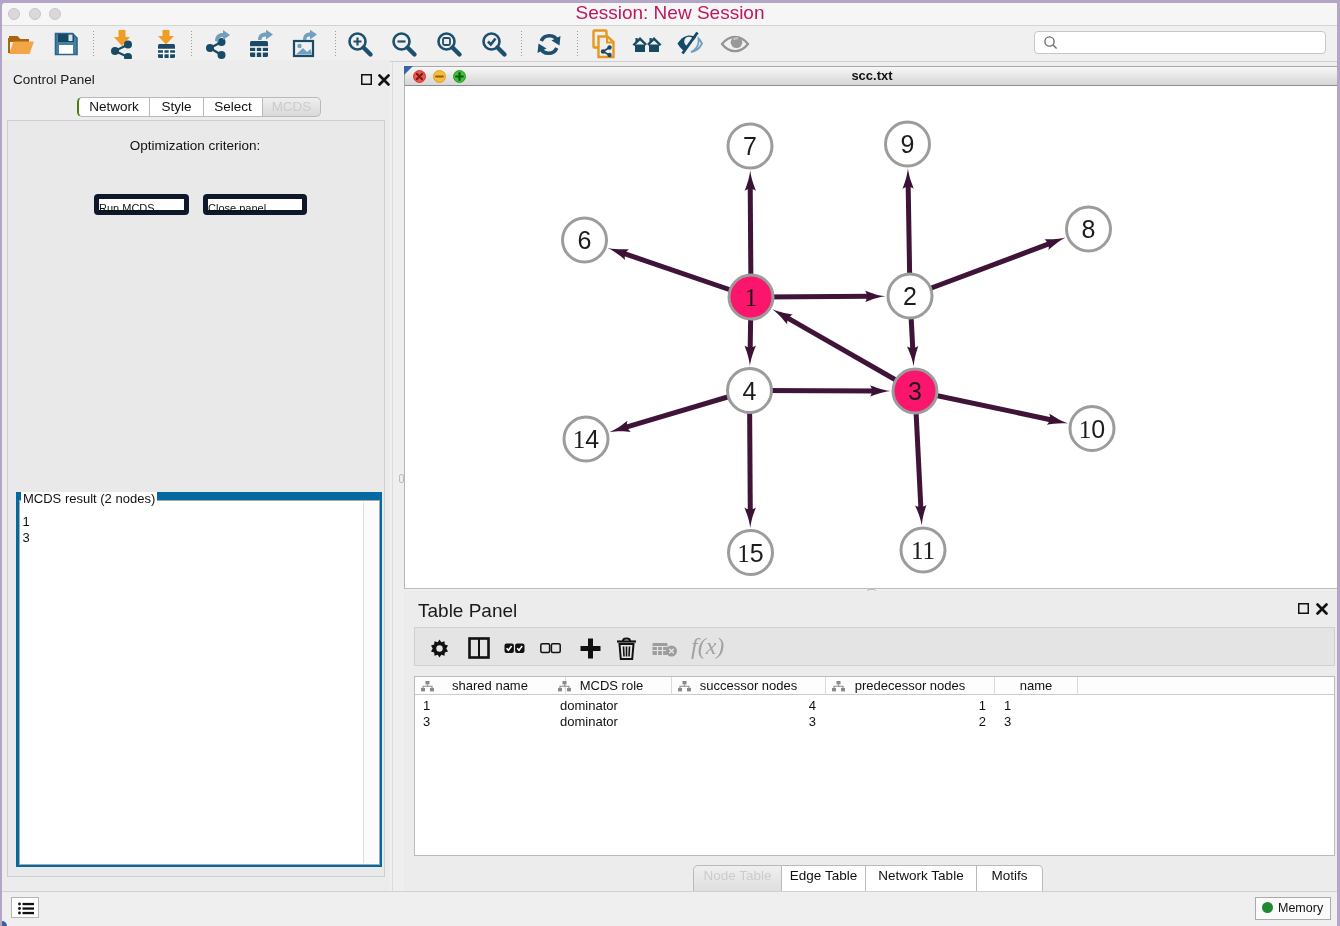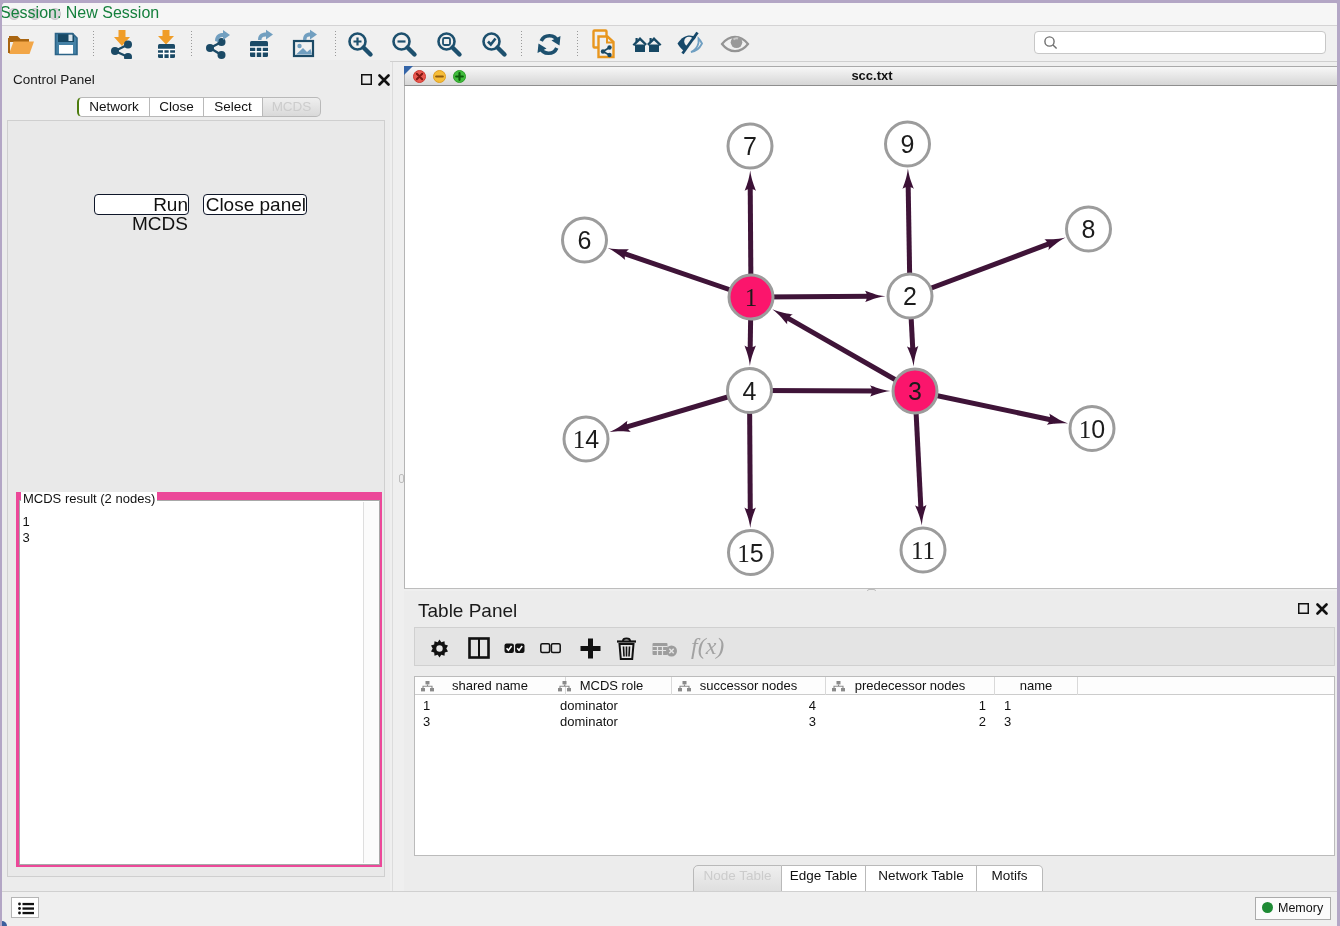--- a/index.html
+++ b/index.html
@@ -1,38 +1,38 @@
 <!DOCTYPE html>
 <html><head><meta charset="utf-8"><style>
 *{margin:0;padding:0;box-sizing:border-box}
 html,body{width:1340px;height:926px;overflow:hidden}
 body{background:#b3a7c5;font-family:"Liberation Sans",sans-serif;position:relative}
 .win{position:absolute;left:2px;right:3px;top:2px;bottom:0;background:#efefef;border-radius:8px 8px 0 0;overflow:hidden}
 
 .titlebar{position:absolute;left:0;right:0;top:0;height:26px;background:#f6f6f6;border-bottom:1px solid #d4d3d4}
 .tl{position:absolute;top:8px;width:12px;height:12px;border-radius:50%;background:#dbd7db;border:1px solid #c9c5c9}
-.wtitle{position:absolute;top:0;left:0;right:0;line-height:26px;font-size:16px;color:#15803d}
+.wtitle{position:absolute;top:0;left:0;right:0;text-align:center;line-height:26px;font-size:19px;color:#be185d}
 
 .toolbar{position:absolute;left:0;right:0;top:26px;height:36px;background:#f0f0f0;border-bottom:1px solid #cfcfcf}
 .sep{position:absolute;top:5px;height:26px;width:1px;background-image:linear-gradient(#9a9a9a 1px,transparent 1px);background-size:1px 3px}
 .ticon{position:absolute;top:3px;width:30px;height:30px}
 .searchbox{position:absolute;left:1034px;top:6px;width:292px;height:23px;background:#fff;border:1px solid #c7c7c7;border-radius:4px}
 
 .cp{position:absolute;left:0;top:60px;width:390px;bottom:35px;background:#ececec}
 .cphead{position:absolute;left:0;top:0;width:100%;height:35px}
 .cphead .t{position:absolute;left:13px;top:12px;font-size:13.5px;color:#1a1a1a}
 .tabs{position:absolute;top:37px;left:77px;height:20px;display:flex;font-size:13.5px}
 .tab{background:#fff;border:1px solid #b9b9b9;border-left:none;color:#111;line-height:18px;text-align:center}
 .tab.first{border-left:2px solid #4d7c0f;border-radius:5px 0 0 5px}
 .tab.sel{background:linear-gradient(#efefef,#d9d9d9);color:#ccc;border-radius:0 5px 5px 0}
 .cpbody{position:absolute;left:7px;right:5px;top:59.5px;bottom:14px;background:#e9e9e9;border:1px solid #cfcfcf}
 .optlabel{position:absolute;top:78px;left:0;width:100%;text-align:center;font-size:13.5px;color:#111}
 .dropdown{position:absolute;left:43px;top:98px;width:312px;height:22px;background:#fff;border:1px solid #ababab;border-radius:5px;font-size:13.5px;line-height:20px;color:#111;padding-left:13px}
-.btn{position:absolute;top:133.5px;height:21px;background:#fff;border:1px solid #0f172a;border-radius:4px;font-size:19px;line-height:19px;text-align:right;color:#111}
-.fieldset{position:absolute;left:16px;right:8.5px;top:432px;bottom:24.5px;background:#ec4899}
+.btn{position:absolute;top:133.5px;height:21px;background:#fff;border:5px solid #0f172a;border-radius:4px;font-size:11px;line-height:19px;text-align:left;color:#111}
+.fieldset{position:absolute;left:16px;right:8.5px;top:432px;bottom:24.5px;background:#0369a1}
 .fsborder{position:absolute;inset:8px 2px 2px 2.5px;border:1px solid #a8a8a8}
 .fslegend{position:absolute;left:5px;top:0;height:14px;background:#fff;padding:0 2px;font-size:13px;line-height:14px;color:#111;z-index:2}
 .fsarea{position:absolute;left:3.5px;right:3px;top:9px;bottom:3px;background:#fff}
 .fstext{position:absolute;left:3px;top:13px;font-size:13px;color:#111;line-height:16px}
 .fstrack{position:absolute;right:0;top:0.5px;bottom:0.5px;width:15.5px;background:#fbfbfb;border-left:1px solid #dedede}
 
 .frame{position:absolute;left:404px;right:0;top:65px;height:526px}
 .ftitle{position:absolute;left:0;right:0;top:1px;height:20px;background:linear-gradient(#f7f7f7,#d6d6d6);border:1px solid #a9a9a9;border-bottom:1px solid #8e8e8e}
 .ftext{position:absolute;left:0;right:0;top:1px;text-align:center;line-height:20px;font-size:13px;font-weight:bold;color:#111}
 .flight{position:absolute;top:5px;width:13px;height:13px;border-radius:50%}
@@ -186,25 +186,26 @@
       <div class="t">Control Panel</div>
     <svg width="11" height="11" style="position:absolute;left:361px;top:14px" viewBox="0 0 11 11">
         <rect x="0.75" y="0.75" width="9.5" height="9.5" fill="none" stroke="#111" stroke-width="1.5"></rect>
       </svg>
     <svg width="12" height="12" style="position:absolute;left:378px;top:14px" viewBox="0 0 12 12">
         <path d="M1.5 1.5 L10.5 10.5 M10.5 1.5 L1.5 10.5" stroke="#111" stroke-width="2.6" stroke-linecap="round"></path>
       </svg>
   </div>
   <div class="tabs">
     <div class="tab first" style="width:73px">Network</div>
-    <div class="tab" style="width:54px">Close</div>
+    <div class="tab" style="width:54px">Style</div>
     <div class="tab" style="width:59px">Select</div>
     <div class="tab sel" style="width:58px">MCDS</div>
   </div>
   <div class="cpbody"></div>
+  <div class="optlabel">Optimization criterion:</div>
   <div class="btn" style="left:94px;width:95px">Run MCDS</div>
   <div class="btn" style="left:203px;width:104px">Close panel</div>
   <div class="fieldset">
     <div class="fsborder"></div>
     <div class="fslegend">MCDS result (2 nodes)</div>
     <div class="fsarea">
         <div class="fstext">1<br>3</div>
         <div class="fstrack"></div>
       </div>
   </div>

